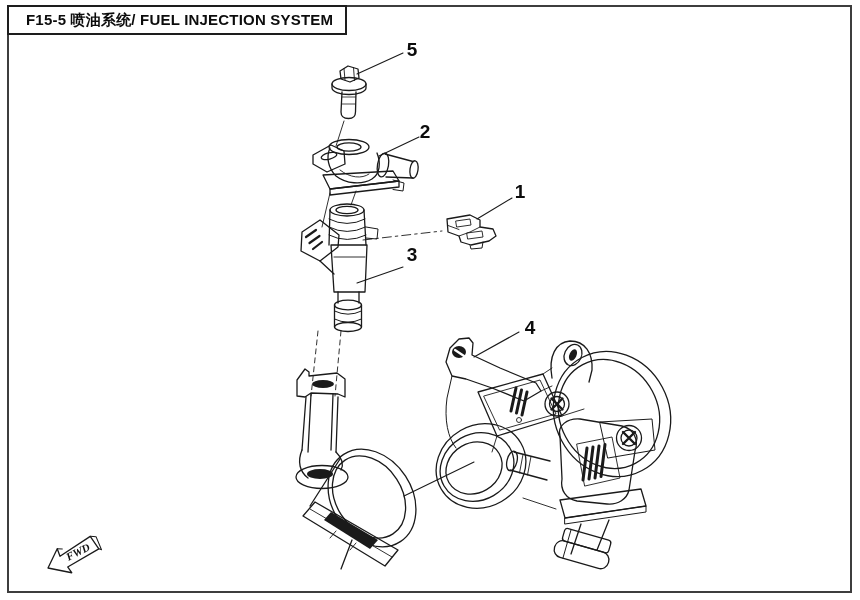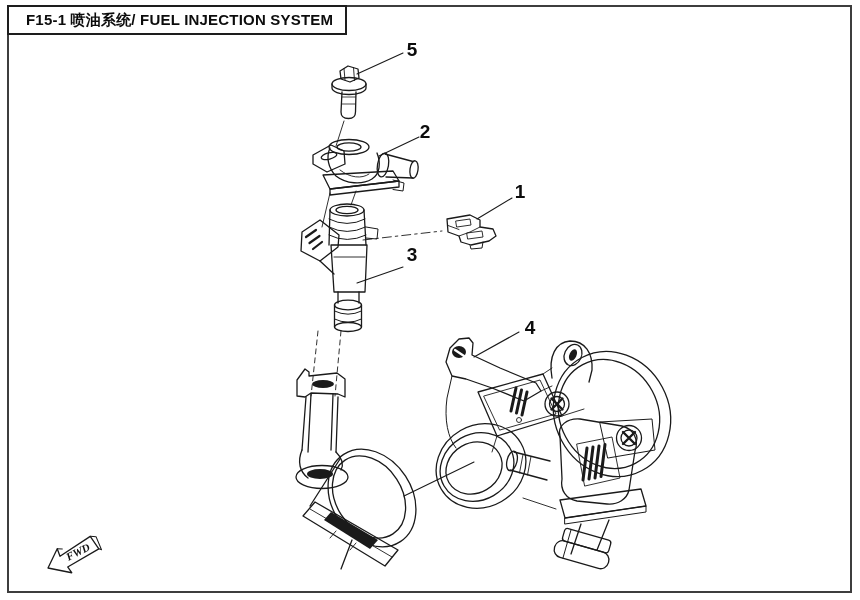--- a/index.html
+++ b/index.html
@@ -36,21 +36,21 @@
   }
 </style>
 </head>
 <body>
 
 <div class="page">
 
   <div class="frame"></div>
 
   <div class="title-box">
-    <span>F15-1 喷油系统/ FUEL INJECTION SYSTEM</span>
+    <span>F15-5 喷油系统/ FUEL INJECTION SYSTEM</span>
   </div>
 
   <svg class="diagram" width="860" height="600" viewBox="0 0 860 600">
     <g stroke="#1a1a1a" fill="none" stroke-width="1.3" stroke-linejoin="round" stroke-linecap="round">
 
       <g stroke-width="0.9">
         <line x1="344" y1="121" x2="336" y2="146"></line>
         <line x1="330" y1="193" x2="322" y2="227"></line>
         <line x1="356" y1="191" x2="351" y2="205"></line>
         <line x1="363" y1="240" x2="442" y2="231" stroke-dasharray="9 4 2.5 4"></line>

